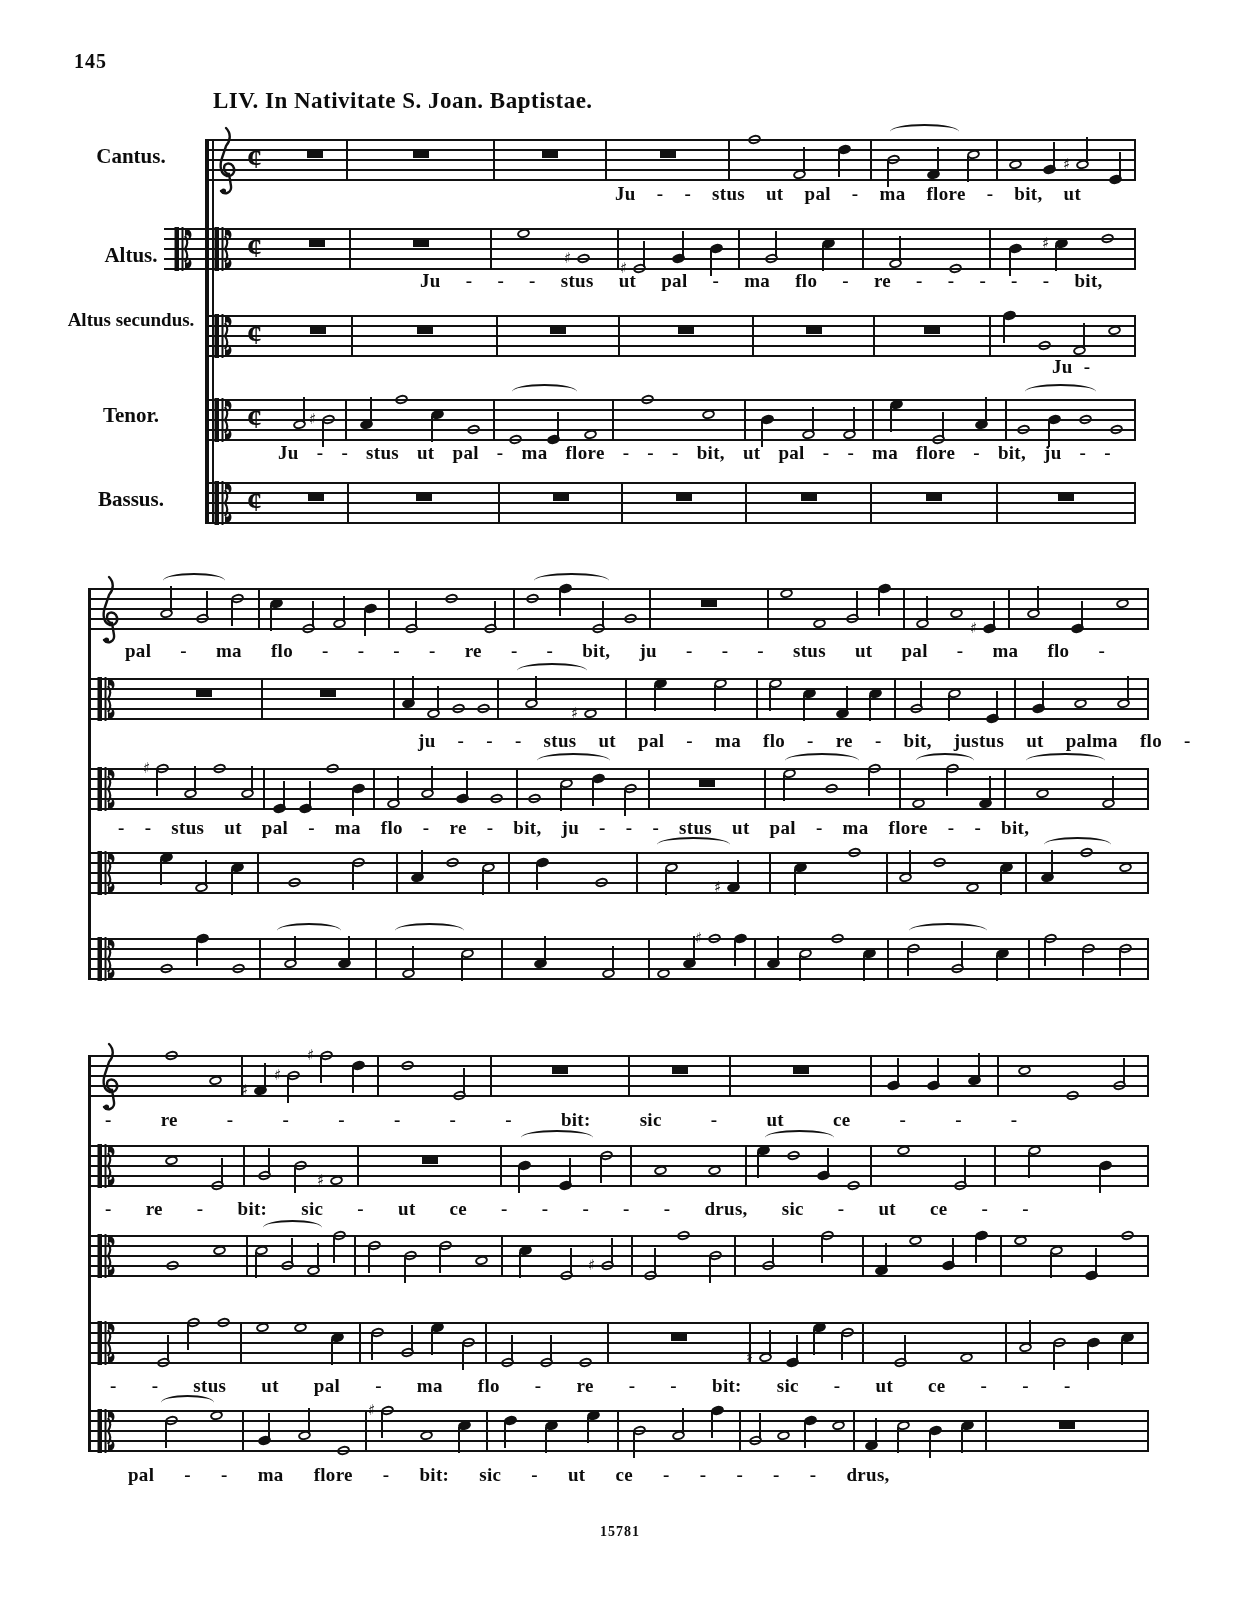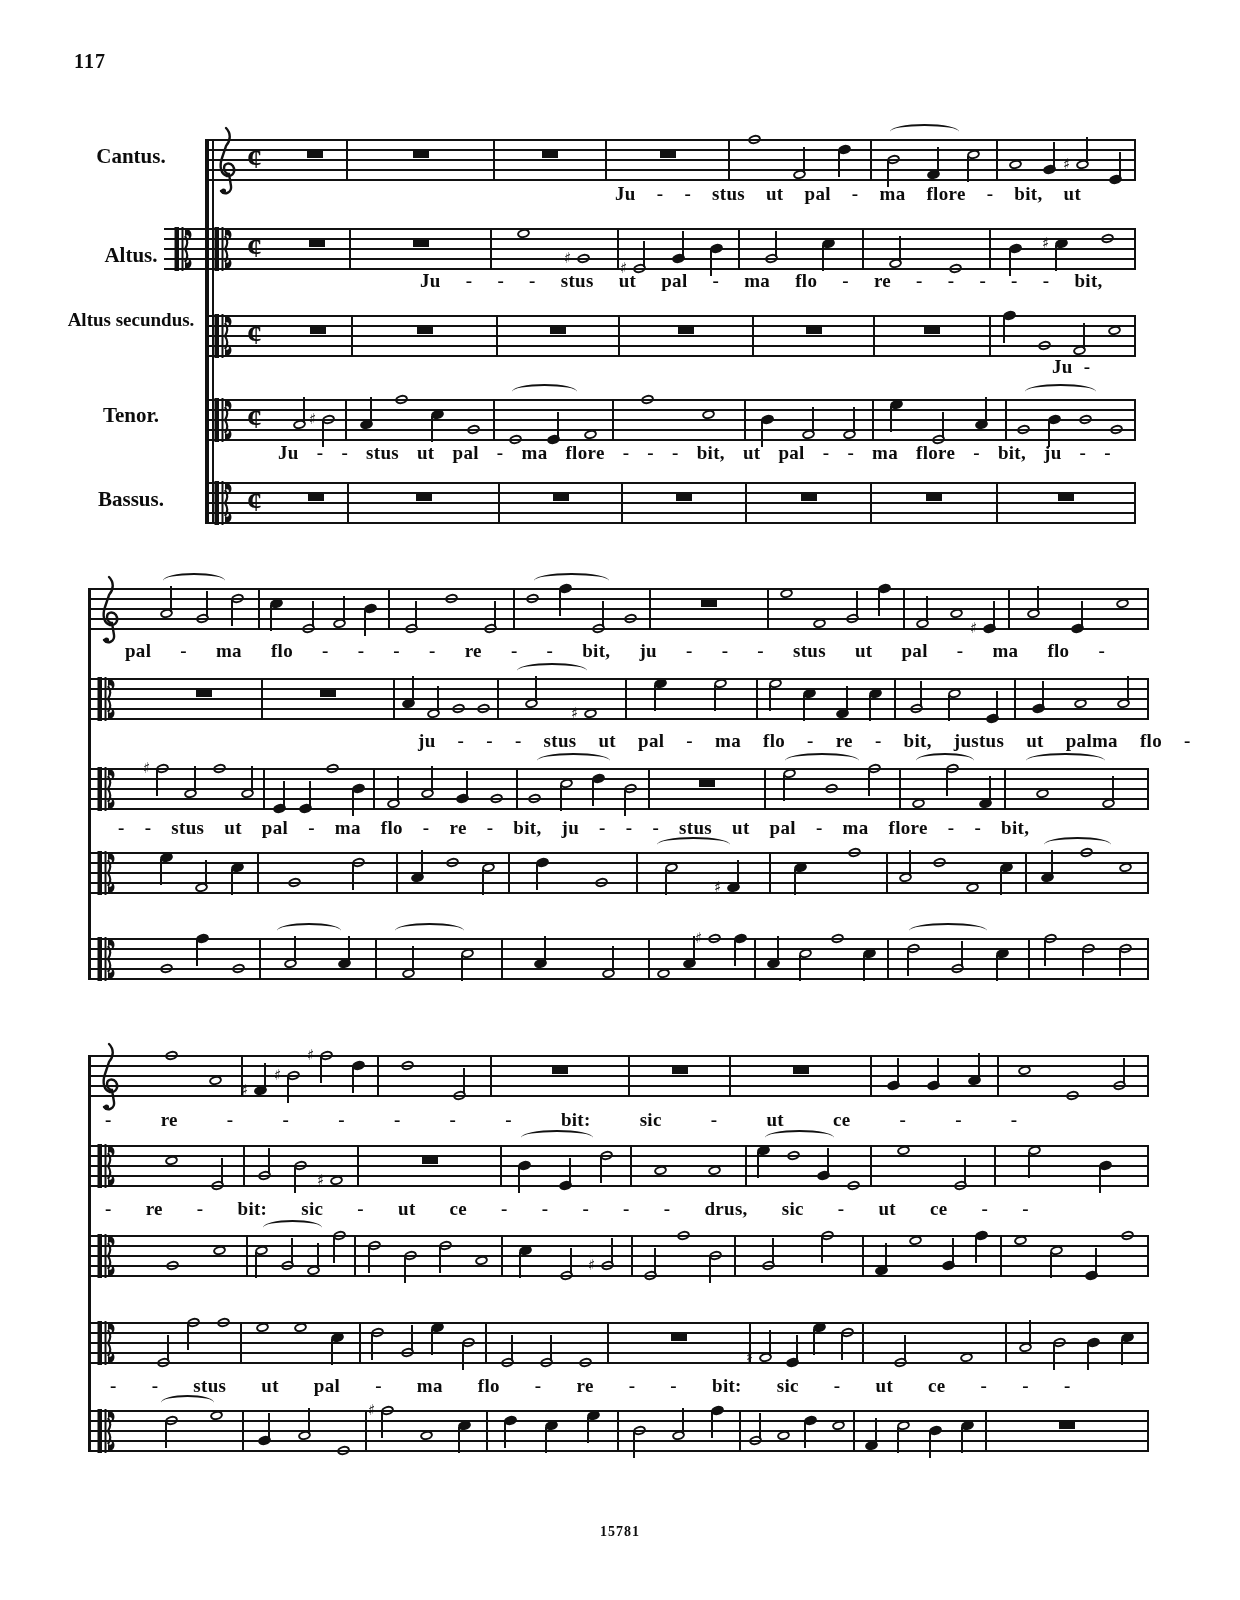--- a/index.html
+++ b/index.html
@@ -39,21 +39,22 @@
   .slur{position:absolute;height:13px;border-top:2px solid #111;
         border-radius:100% 100% 0 0;}
   .acc{position:absolute;font-size:15px;font-weight:700;color:#111;font-family:"DejaVu Sans",sans-serif;}
   .time{position:absolute;font-size:30px;font-weight:700;color:#111;top:2px;}
   svg.clef{position:absolute;}
 </style>
 </head>
 <body>
 
 <div class="page">
-  <div class="pagenum">117</div>
+  <div class="pagenum">145</div>
+  <div class="title">LIV. In Nativitate S. Joan. Baptistae.</div>
 
   <div class="vlabel v0">Cantus.</div>
   <div class="vlabel v1">Altus.</div>
   <div class="vlabel v2">Altus secundus.</div>
   <div class="vlabel v3">Tenor.</div>
   <div class="vlabel v4">Bassus.</div>
 
   <div id="score">
       <div class="sysline" style="left: 205px; top: 139px; width: 4px; height: 385px;"></div>
       <div class="sysline" style="left: 212px; top: 139px; width: 1.6px; height: 385px;"></div>
@@ -827,15 +828,16 @@
   <div class="lyr l-s1c">Ju - - stus ut pal - ma flore - bit, ut</div>
   <div class="lyr l-s1a">Ju - - - stus ut pal - ma flo - re - - - - - bit,</div>
   <div class="lyr l-s1t2">Ju -</div>
   <div class="lyr l-s1t">Ju - - stus ut pal - ma flore - - - bit, ut pal - - ma flore - bit, ju - -</div>
   <div class="lyr l-s2c">pal - ma flo - - - - re - - bit, ju - - - stus ut pal - ma flo -</div>
   <div class="lyr l-s2a">ju - - - stus ut pal - ma flo - re - bit, justus ut palma flo -</div>
   <div class="lyr l-s2t2">- - stus ut pal - ma flo - re - bit, ju - - - stus ut pal - ma flore - - bit,</div>
   <div class="lyr l-s3c">- re - - - - - - bit: sic - ut ce - - -</div>
   <div class="lyr l-s3a">- re - bit: sic - ut ce - - - - - drus, sic - ut ce - -</div>
   <div class="lyr l-s3t">- - stus ut pal - ma flo - re - - bit: sic - ut ce - - -</div>
+  <div class="lyr l-s3b">pal - - ma flore - bit: sic - ut ce - - - - - drus,</div>
 
   <div class="plate">15781</div>
 </div>
 
 </body></html>

